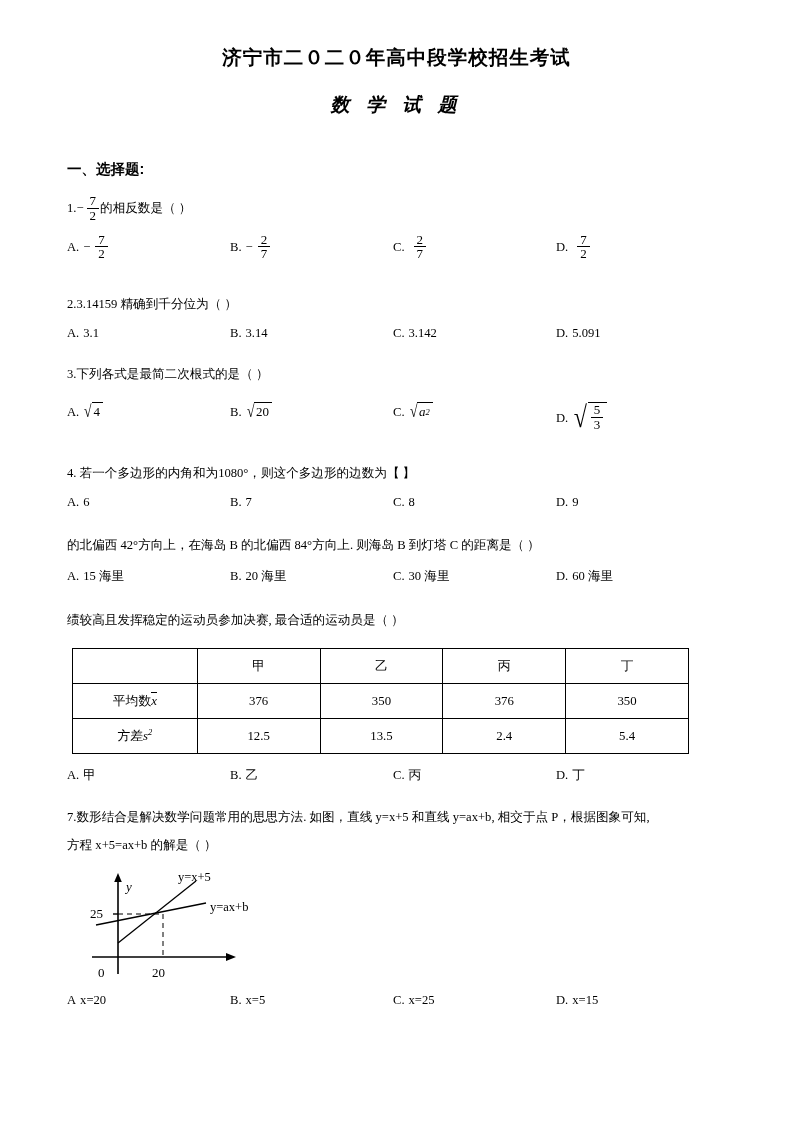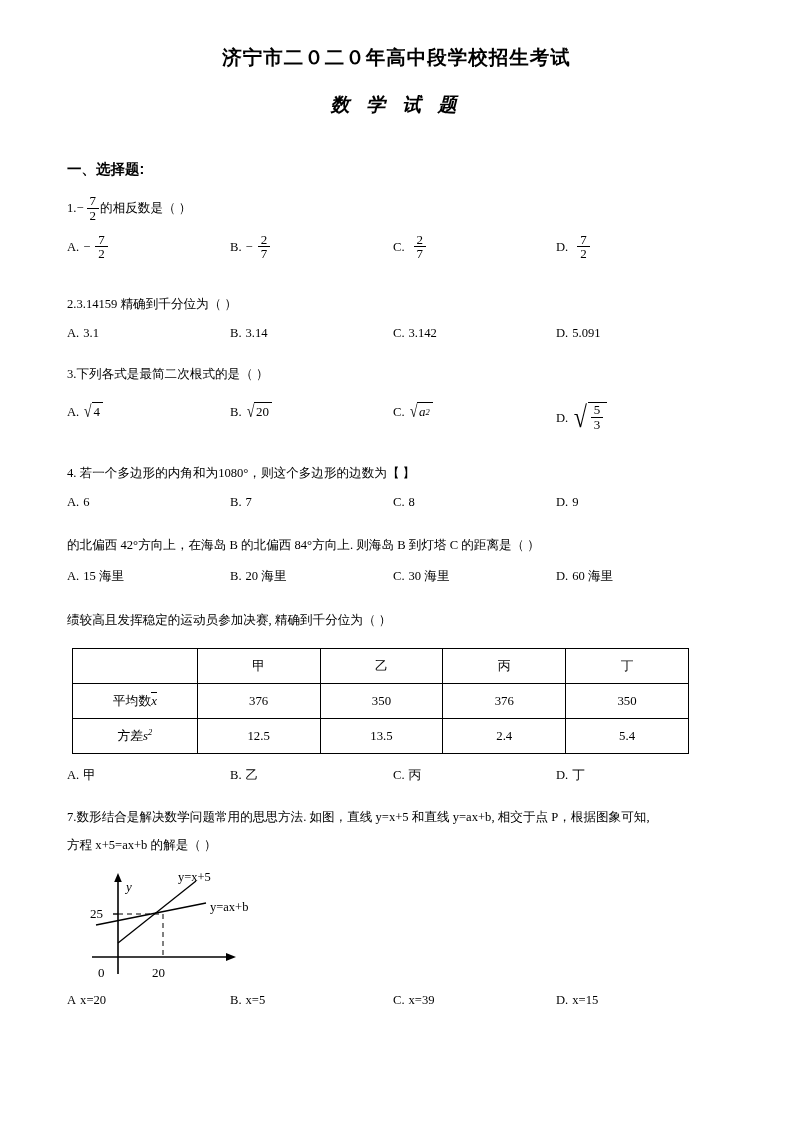--- a/index.html
+++ b/index.html
@@ -296,21 +296,21 @@
       </div>
       <div class="opt opt-d">
         <span class="olabel">D.</span>
         <span>60 海里</span>
       </div>
     </div>
   </div>
 
   <div class="qblock">
     <div class="qstem" style="line-height:28px;margin-top:14px">
-      <div>绩较高且发挥稳定的运动员参加决赛, 精确到千分位为（    ）</div>
+      <div>绩较高且发挥稳定的运动员参加决赛, 最合适的运动员是（    ）</div>
     </div>
   </div>
 
   <div class="tbl-wrap">
     <table class="data">
       <tbody>
           <tr>
         <td class="rowhead"></td>
         <td class="datacell">甲</td>
         <td class="datacell">乙</td>
@@ -395,21 +395,21 @@
       <div class="opt opt-a">
         <span class="olabel">A</span>
         <span>x=20</span>
       </div>
       <div class="opt opt-b">
         <span class="olabel">B.</span>
         <span>x=5</span>
       </div>
       <div class="opt opt-c">
         <span class="olabel">C.</span>
-        <span>x=39</span>
+        <span>x=25</span>
       </div>
       <div class="opt opt-d">
         <span class="olabel">D.</span>
         <span>x=15</span>
       </div>
     </div>
   </div>
 
 </div>
 

